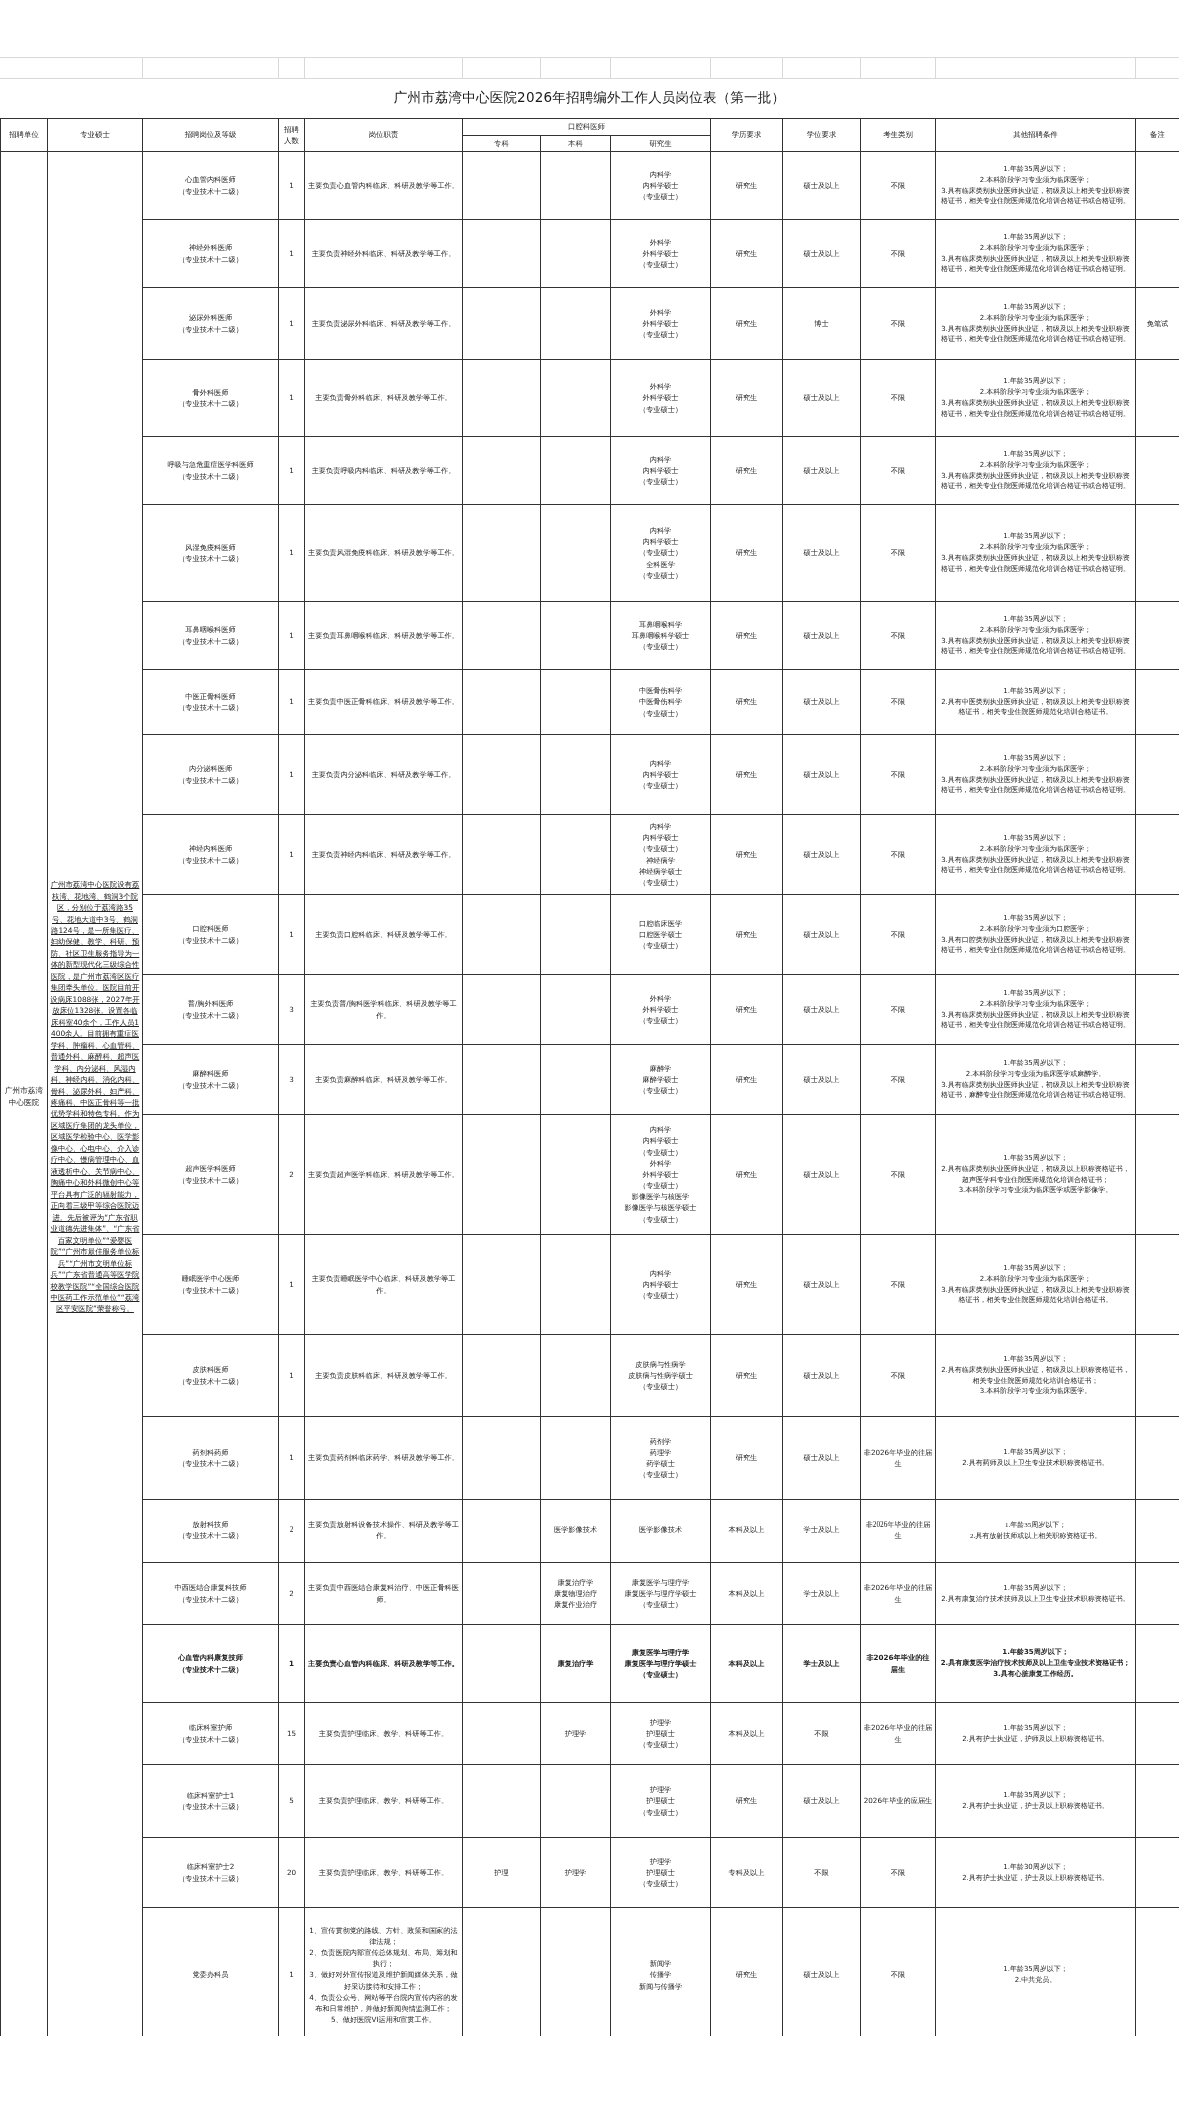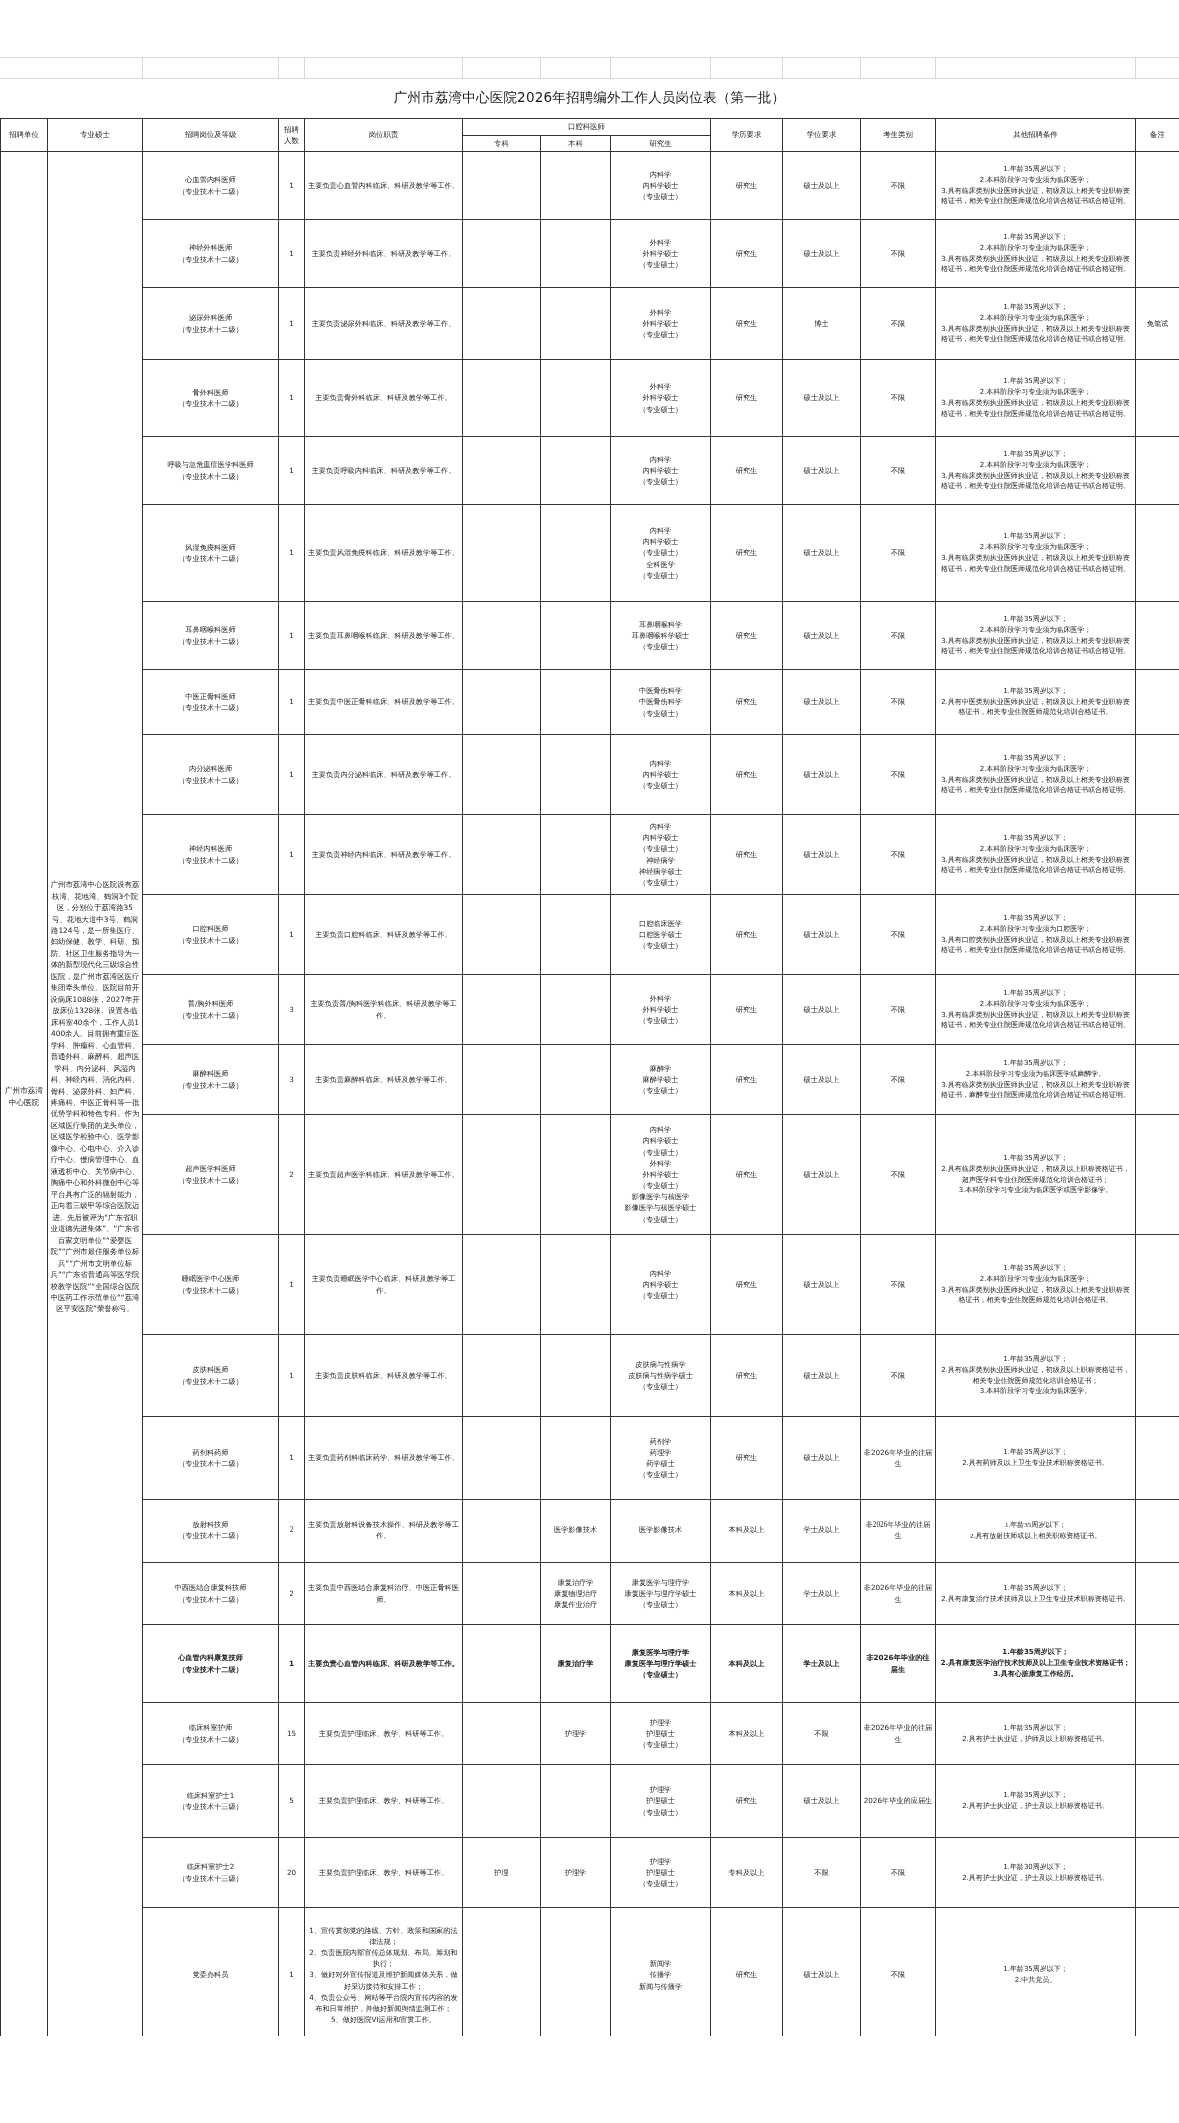--- a/index.html
+++ b/index.html
@@ -11,21 +11,21 @@
   .title { position:absolute; left:0; top:80px; width:1179px; height:34px; text-align:center;
          font-family:"DejaVu Sans","Liberation Sans",sans-serif; font-size:13.5px; font-weight:normal;
          line-height:34px; color:#1a1a1a; letter-spacing:0.2px; }
   table.jobs { position:absolute; left:0; top:118px; border-collapse:collapse; table-layout:fixed;
          width:1179px; font-family:"DejaVu Sans","Liberation Sans",sans-serif; font-size:7.2px; }
   table.jobs th, table.jobs td { border:1px solid #333; text-align:center; vertical-align:middle;
          padding:0 2px; line-height:1.55; overflow:hidden; word-break:break-all; }
   table.jobs th { font-weight:normal; font-size:7.4px; color:#222; }
   td.duty { text-align:left; }
   td.cond { text-align:left; font-size:7px; }
-  td.intro { font-size:7.4px; text-align:center; line-height:1.6; padding:0 1px; }
+  td.intro { font-size:7.4px; text-align:center; line-height:1.6; padding:0 1px;text-decoration:underline; }
   .ml { white-space:pre-line; }
   .bottom-space { position:absolute; left:0; top:2036px; width:1179px; height:87px; background:#fff; }
 </style>
 </head>
 <body>
 
 <div class="gridline-top">
   <span style="left:142px"></span>
     <span style="left:278px"></span>
     <span style="left:304px"></span>

